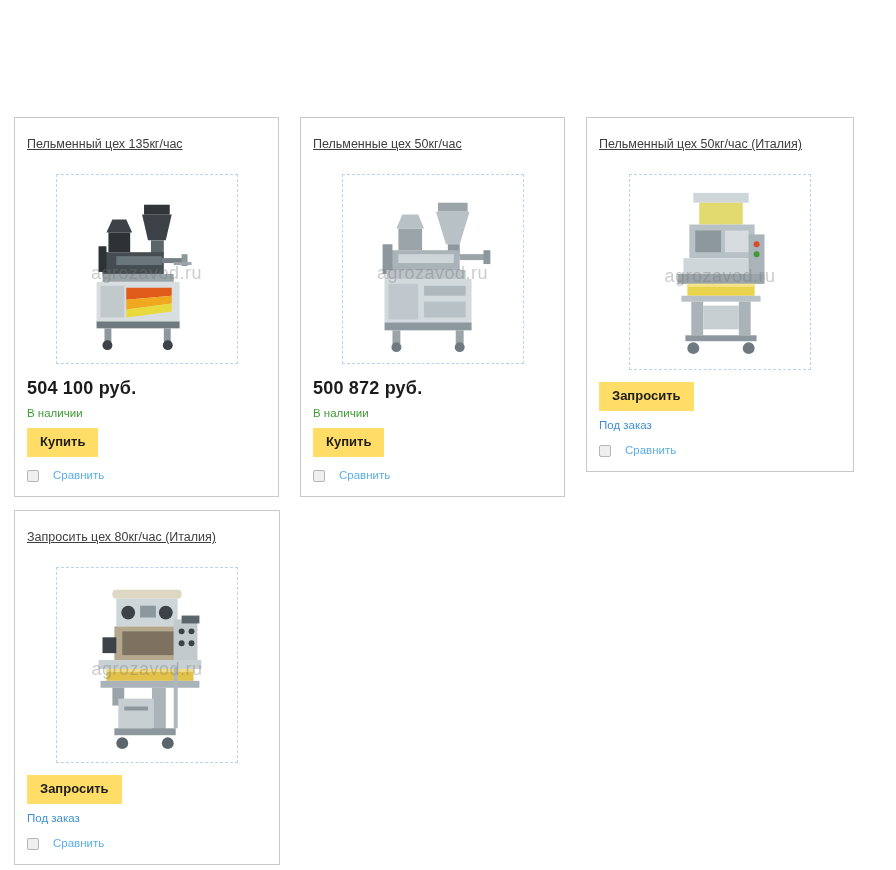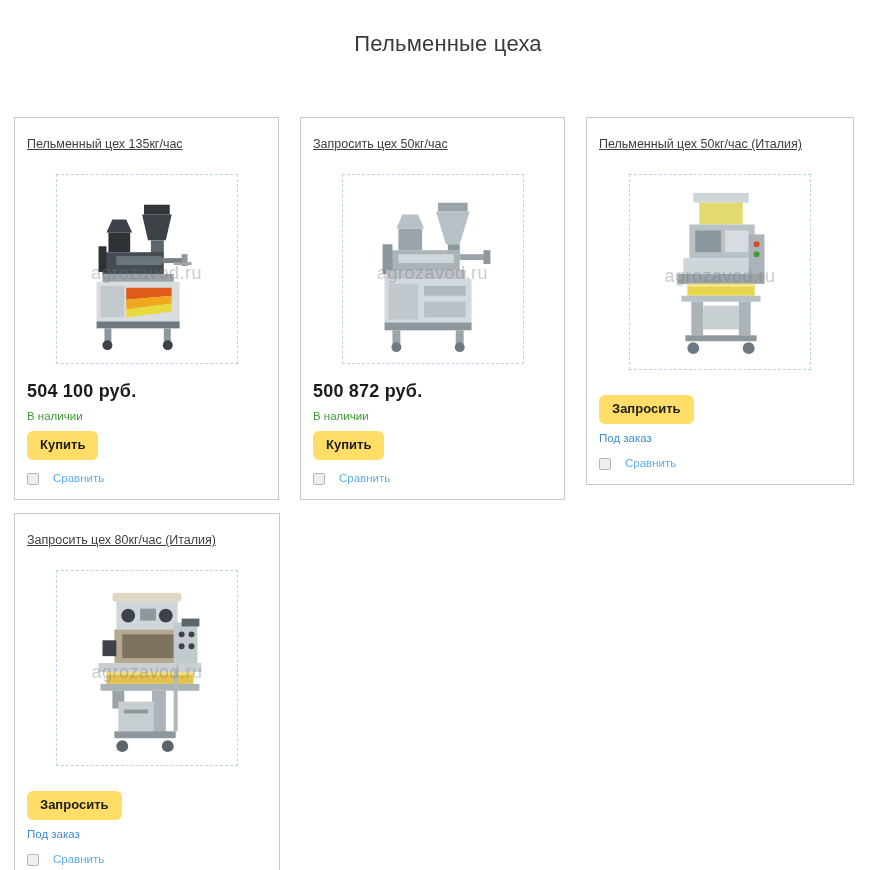--- a/index.html
+++ b/index.html
@@ -57,21 +57,21 @@
     line-height: 16px;
     color: #3e3e3e;
     text-decoration: underline;
     cursor: pointer;
     display: inline-block;
     margin: 6px 0 0 0;
   }
 
   
   .img-box {
-    margin: 22px auto 17px auto;
+    margin: 22px auto 4px auto;
     width: 182px;
     height: 190px;
     border: 1px dashed #b9d4ef;
     position: relative;
     background: #ffffff;
     overflow: hidden;
   }
   .img-box.tall { height: 196px; }
 
   .machine { position: absolute; left: 0; top: 0; width: 100%; height: 100%; }
@@ -99,21 +99,21 @@
   }
   .status { font-size: 11.5px; margin: 7px 0 0 0; line-height: 14px; }
   .status.in-stock { color: #3f9c35; }
   .status.on-order { color: #3d8fd1; }
 
   .buy-btn {
     display: inline-block;
     margin: 8px 0 0 0;
     background: #ffdd66;
     border: none;
-    border-radius: 6px;
+    border-radius: 0;
     padding: 7px 13px 8px 13px;
     font-size: 13px;
     font-weight: bold;
     color: #1d1d1d;
     cursor: pointer;
     font-family: "Liberation Sans", sans-serif;
     line-height: 14px;
   }
   .btn-first { margin-top: 8px; }
 
@@ -138,21 +138,20 @@
     color: #5badec;
     cursor: pointer;
     line-height: 13px;
   }
 </style>
 </head>
 <body>
 
 <div class="page">
 
-  <h1 class="page-title">Пельменные цеха</h1>
 
   <div class="catalog">
 
     <div class="row">
 
       <div class="card">
         <a class="card-title">Пельменный цех 135кг/час</a>
 
         <div class="img-box">
           <svg class="machine" viewBox="0 0 182 190">
@@ -186,21 +185,21 @@
         <div class="status in-stock">В наличии</div>
         <button class="buy-btn">Купить</button>
 
         <div class="compare">
           <span class="compare-box"></span>
           <span class="compare-label">Сравнить</span>
         </div>
       </div>
 
       <div class="card">
-        <a class="card-title">Запросить цех 50кг/час</a>
+        <a class="card-title">Пельменные цех 50кг/час</a>
 
         <div class="img-box">
           <svg class="machine" viewBox="0 0 182 190">
             <rect x="96" y="28" width="30" height="9" fill="#9aa4a9"></rect>
             <path d="M94 37 L128 37 L118 70 L104 70 Z" fill="#b8c1c6"></path>
             <rect x="106" y="70" width="12" height="12" fill="#8d989e"></rect>
             <rect x="56" y="54" width="24" height="22" fill="#9aa4a9"></rect>
             <path d="M54 54 L82 54 L76 40 L60 40 Z" fill="#b8c1c6"></path>
             <rect x="48" y="76" width="70" height="20" fill="#aab3b8"></rect>
             <rect x="56" y="80" width="56" height="9" fill="#cfd6da"></rect>

